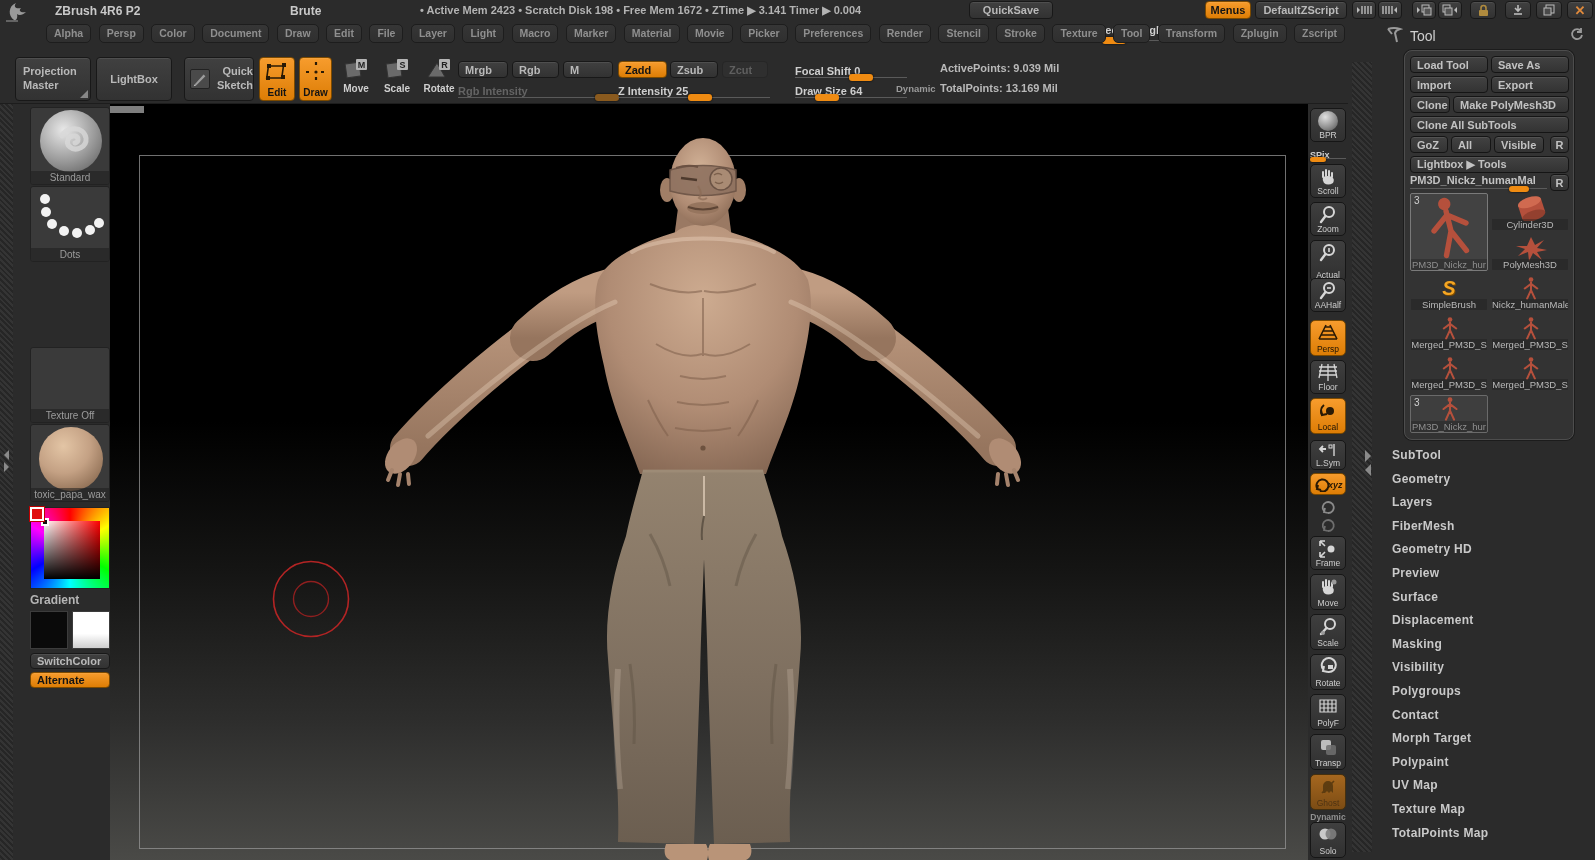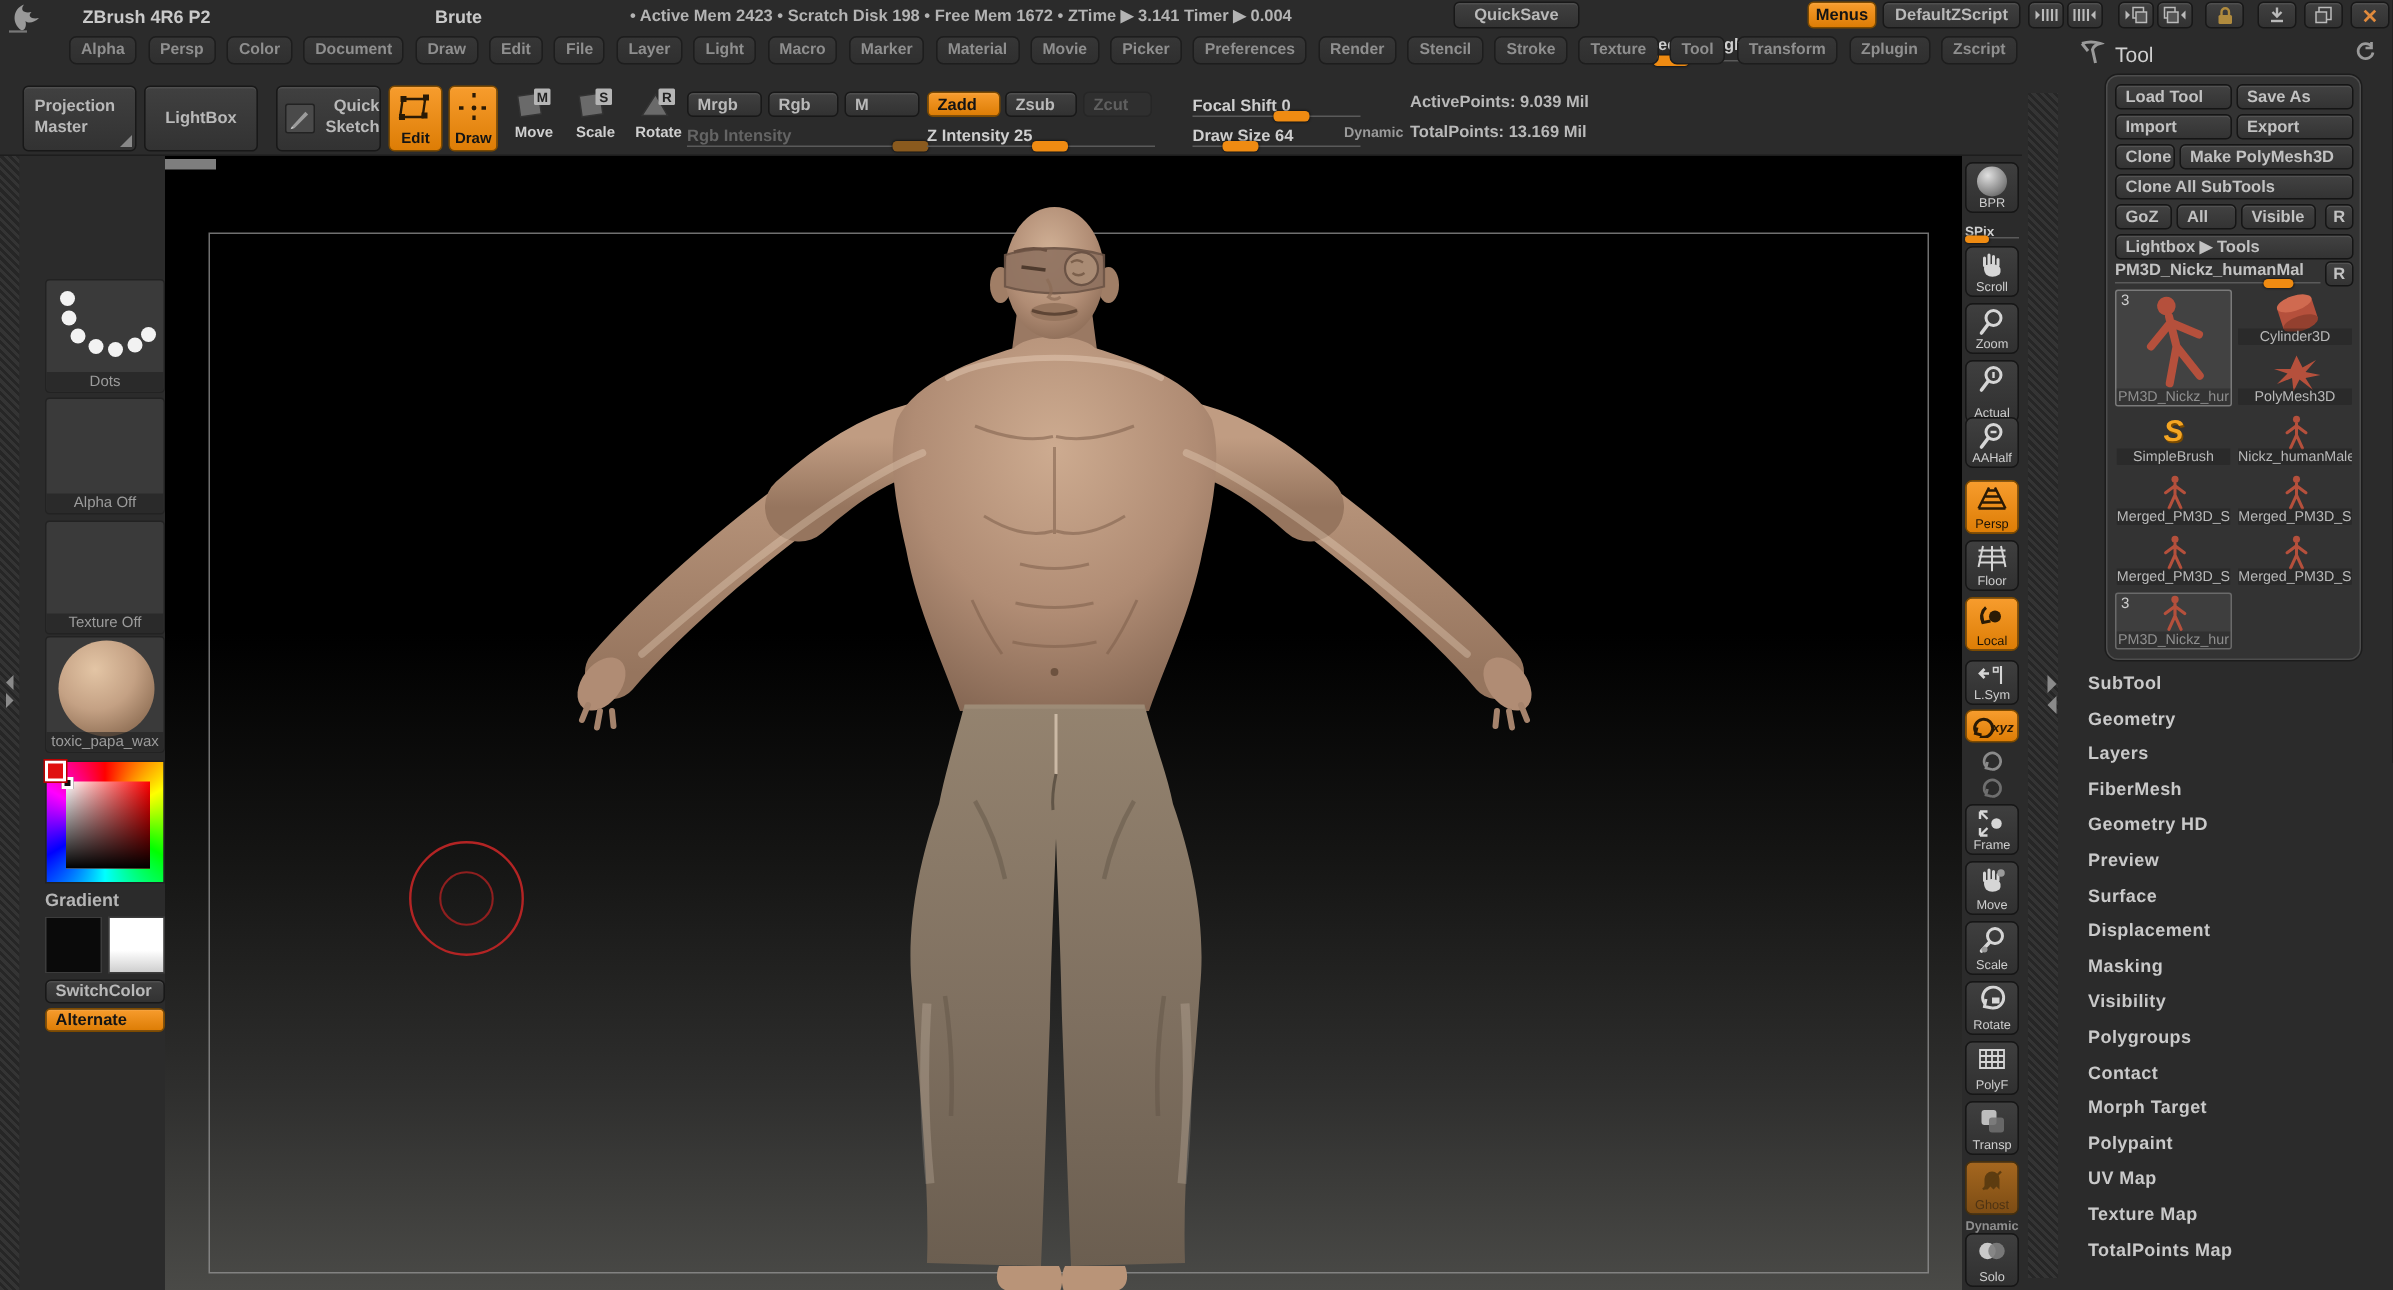--- a/index.html
+++ b/index.html
@@ -290,36 +290,40 @@
   </div>
 
   <div class="abs pattern-strip" style="left:0;top:104px;width:13px;height:756px;"></div>
   <div class="abs" style="left:1px;top:448px;width:11px;height:26px;">
     <svg width="11" height="26" viewBox="0 0 11 26">
         <path d="M8 2 L3 7 L8 12 Z" fill="#8a8a8a"></path>
         <path d="M3 14 L8 19 L3 24 Z" fill="#8a8a8a"></path>
       </svg>
   </div>
   <div class="abs" style="left:13px;top:104px;width:97px;height:756px;background:#2b2b2b;">
+    <div class="tile" style="top:3px;height:78px;">
+      <div class="abs" style="left:9px;top:2px;width:62px;height:62px;border-radius:50%;background:radial-gradient(circle at 38% 32%,#e8e8e8,#9a9a9a 55%,#555 100%);"></div>
+      <svg class="abs" style="left:9px;top:2px;" width="62" height="62" viewBox="0 0 62 62">
+          <path d="M22 26 C26 16 44 16 46 28 C47 37 36 42 30 37 C25 33 28 25 35 26 C39 27 39 32 35 33" fill="none" stroke="#d8d8d8" stroke-width="5" stroke-linecap="round" opacity=".8"></path>
+        </svg>
+      <div class="tlabel">Standard</div>
+    </div>
     <div class="tile" style="top:82px;height:76px;">
       <svg width="78" height="60" viewBox="0 0 78 60">
           <g fill="#f2f2f2">
             <circle cx="14" cy="12" r="5"></circle>
             <circle cx="15" cy="25" r="5"></circle>
             <circle cx="21" cy="37" r="5"></circle>
             <circle cx="33" cy="44" r="5"></circle>
             <circle cx="46" cy="46" r="5"></circle>
             <circle cx="59" cy="43" r="5"></circle>
             <circle cx="68" cy="36" r="5"></circle>
           </g>
         </svg>
       <div class="tlabel">Dots</div>
-    </div>
-    <div class="tile" style="top:161px;height:78px;">
-      <div class="tlabel">Alpha Off</div>
     </div>
     <div class="tile" style="top:243px;height:76px;">
       <div class="tlabel">Texture Off</div>
     </div>
     <div class="tile" style="top:320px;height:78px;">
       <div class="abs" style="left:8px;top:2px;width:64px;height:64px;border-radius:50%;background:radial-gradient(circle at 38% 30%,#e3c5a5,#c4a184 45%,#8a6a50 85%,#5e4736 100%);"></div>
       <div class="tlabel">toxic_papa_wax</div>
     </div>
     <div class="abs" style="left:17px;top:403px;width:80px;height:82px;background:conic-gradient(#ff0000,#ffff00,#00ff00,#00ffff,#0000ff,#ff00ff,#ff0000);border:1px solid #222;">
       <div class="abs" style="left:13px;top:13px;width:56px;height:58px;background:linear-gradient(to bottom,rgba(0,0,0,0),#000),linear-gradient(to right,#fff,#f00);"></div>

